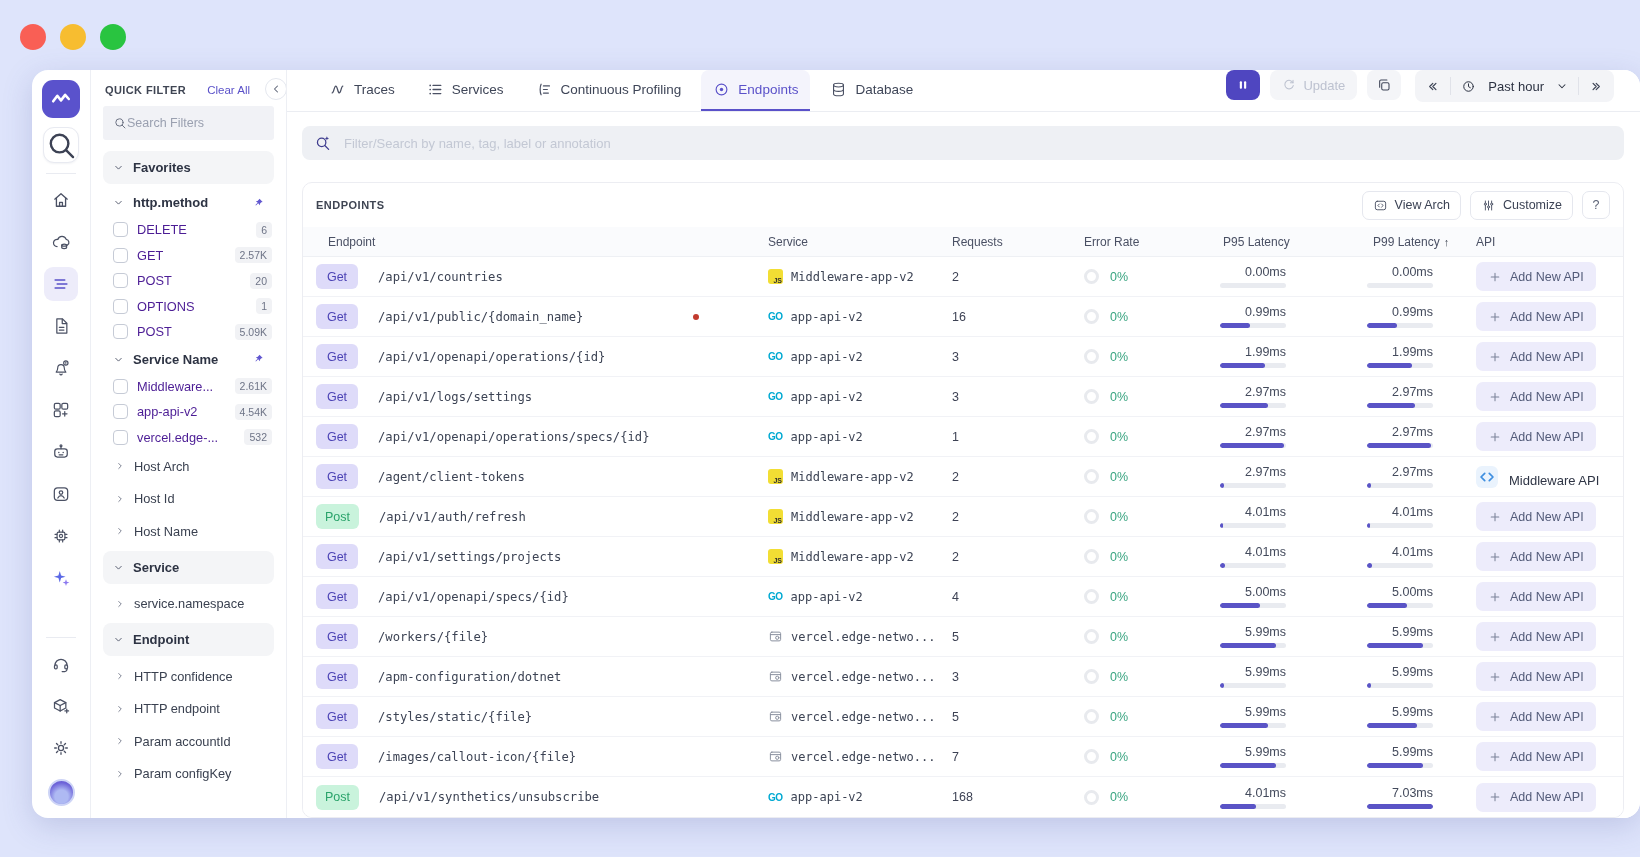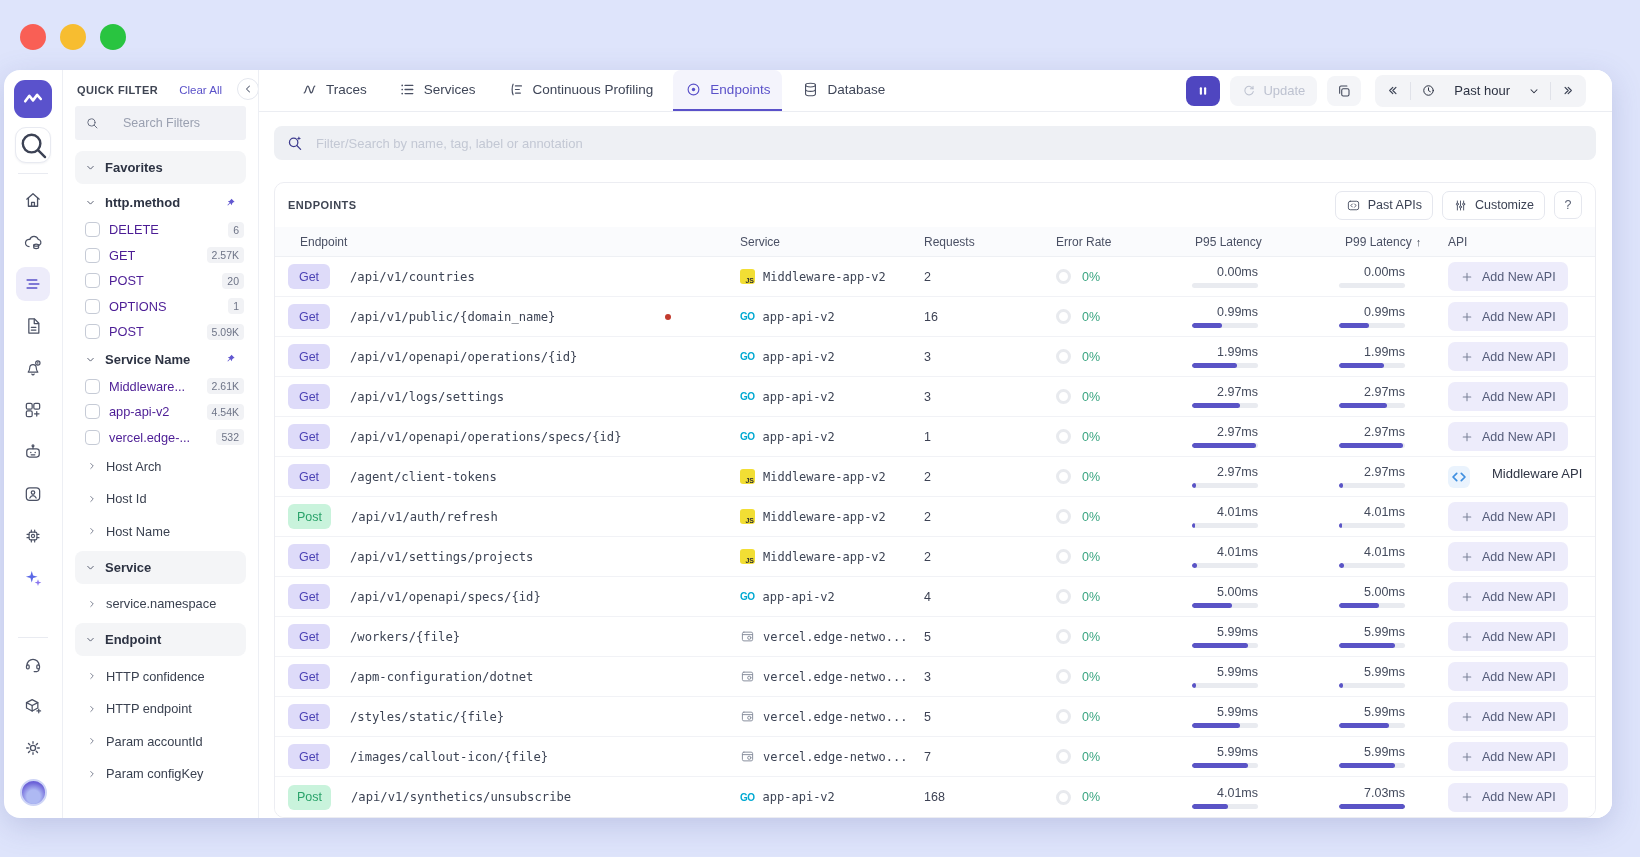--- a/index.html
+++ b/index.html
@@ -1,42 +1,42 @@
 <!DOCTYPE html>
 <html><head>
 <meta charset="utf-8">
 <style>
   *{margin:0;padding:0;box-sizing:border-box}
   html,body{width:1640px;height:857px;font-family:"Liberation Sans",sans-serif;}
   .stage{position:relative;width:1640px;height:857px;background:#dee4fb;overflow:hidden}
   .traffic{position:absolute;left:20px;top:24px;display:flex;gap:14px}
   .dot{width:26px;height:26px;border-radius:50%;display:inline-block}
   .dot.red{background:#f95f55}.dot.yel{background:#f7bd30}.dot.grn{background:#29c440}
-  .window{position:absolute;left:4px;top:70px;width:1608px;height:748px;background:#fff;border-radius:16px;display:flex;overflow:hidden;box-shadow:0 8px 30px rgba(80,90,160,.22)}
+  .window{position:absolute;left:32px;top:70px;width:1608px;height:748px;background:#fff;border-radius:16px;display:flex;overflow:hidden;box-shadow:0 8px 30px rgba(80,90,160,.22)}
 
   
   .rail{width:59px;flex:0 0 59px;border-right:1px solid #edeff4;display:flex;flex-direction:column;align-items:center;padding:10px 0 12px}
   .rail-logo{width:38px;height:38px;border-radius:11px;background:#5a52cc;display:flex;align-items:center;justify-content:center;color:#fff;margin-bottom:9px;cursor:pointer}
   .rail-logo .ico{width:22px;height:22px}
   .rail-search{width:36px;height:36px;border:1px solid #e8eaf1;border-radius:11px;background:#fff;display:flex;align-items:center;justify-content:center;color:#3c4254;box-shadow:0 1px 2px rgba(40,50,90,.06)}
   .rail-div{width:30px;height:1px;background:#e9ebf1;margin:10px 0 9px}
   .rail-btn{width:34px;height:34px;border-radius:9px;display:flex;align-items:center;justify-content:center;color:#4b5164;background:transparent;border:none;cursor:pointer;margin-bottom:8px}
   .rail-btn .ico{width:20px;height:20px}
   .rail-btn.active{background:#edecfa;color:#5a51c9}
   .rail-spacer{flex:1}
   .avatar{width:27px;height:27px;border-radius:50%;background:radial-gradient(circle at 50% 68%,#aeb9f3 0 34%,#6d63d8 72%);border:2px solid #cdd4f6;margin-top:6px;cursor:pointer}
 
   
   .fpanel{width:196px;flex:0 0 196px;border-right:1px solid #edeff4;padding:12px 12px 0;position:relative;overflow:hidden}
   .collapse{position:absolute;right:-1px;top:8px;width:22px;height:22px;border-radius:50%;background:#fff;border:1px solid #e4e7ee;color:#5b6275;display:flex;align-items:center;justify-content:center;cursor:pointer;z-index:4}
   .collapse .ico{width:12px;height:12px}
   .fp-head{display:flex;align-items:center;justify-content:space-between;padding:2px 2px 10px}
   .fp-title{font-size:11px;font-weight:700;letter-spacing:.4px;color:#3f4553}
   .fp-clear{font-size:11.5px;color:#5a51c9;cursor:pointer;text-decoration:none;margin-right:22px}
-  .fp-search{height:34px;background:#f1f2f6;border-radius:3px;display:flex;align-items:center;gap:24px;padding:0 10px;margin-bottom:11px}
+  .fp-search{height:34px;background:#f1f2f6;border-radius:3px;display:flex;align-items:center;gap:0;padding:0 10px;margin-bottom:11px}
   .fp-search .ico{width:14px;height:14px;color:#6b7183;flex:0 0 14px}
   .fp-search input{border:none;outline:none;background:transparent;font-size:12.5px;color:#3b4254;width:100%;font-family:"Liberation Sans",sans-serif}
   .fp-search input::placeholder{color:#9aa0b0}
   .fs-sec{height:33px;background:#f4f5f7;border-radius:8px;display:flex;align-items:center;gap:9px;padding:0 10px;margin:3px 0 4px;cursor:pointer}
   .fs-sec .ico,.fs-group .ico{width:11px;height:11px;color:#555c6e;flex:0 0 11px}
   .fs-sec span,.fs-group .lbl{font-size:13px;font-weight:700;color:#2d3343}
   .fs-group{height:29px;display:flex;align-items:center;gap:9px;padding:0 10px;cursor:pointer}
   .fs-group .pin{width:12px;height:12px;color:#6157d0;margin-left:auto}
   .fs-opt{height:25.5px;display:flex;align-items:center;gap:9px;padding:0 2px 0 10px;cursor:pointer}
   .cbx{width:15px;height:15px;border:1.6px solid #c6cbd6;border-radius:4px;background:#fff;flex:0 0 15px}
@@ -47,29 +47,29 @@
   .fs-item span{font-size:12.8px;color:#3a4150}
 
   
   .main{flex:1;display:flex;flex-direction:column;min-width:0;background:#fff}
   .nav{height:42px;flex:0 0 42px;border-bottom:1px solid #ebedf2;display:flex;align-items:stretch;padding:0 26px 0 30px}
   .tabs{display:flex;align-items:stretch;gap:8px}
   .tab{display:flex;align-items:center;gap:8px;padding:0 12px;font-size:13.5px;color:#3f4658;border-bottom:2px solid transparent;cursor:pointer;white-space:nowrap}
   .tab .ico{width:17px;height:17px;color:#4b5164}
   .tab.active{color:#5a51c9;background:#f4f4fc;border-bottom-color:#5a51c9;border-radius:8px 8px 0 0}
   .tab.active .ico{color:#5a51c9}
-  .nav-right{margin-left:auto;display:flex;align-items:center;gap:10px}
+  .nav-right{margin-left:auto;display:flex;align-items:flex-start;gap:10px}
   .pausebtn{width:34px;height:30px;border:none;border-radius:8px;background:#4f46c0;color:#fff;display:flex;align-items:center;justify-content:center;cursor:pointer}
   .pausebtn .ico{width:16px;height:16px}
   .updatebtn{height:30px;border:none;border-radius:8px;background:#f4f5f8;color:#bdc2d0;display:flex;align-items:center;gap:7px;padding:0 12px;font-size:13px;cursor:pointer}
   .updatebtn .ico{width:14px;height:14px}
   .copybtn{width:34px;height:30px;border:none;border-radius:8px;background:#f4f5f8;color:#3f4658;display:flex;align-items:center;justify-content:center;cursor:pointer}
   .copybtn .ico{width:16px;height:16px}
   .timegroup{height:32px;background:#f3f4f7;border-radius:8px;display:flex;align-items:center;margin-left:4px}
-  .timegroup button{border:none;background:transparent;color:#3b4254;display:flex;align-items:center;gap:18px;padding:0 10px;height:100%;cursor:pointer;font-size:13px}
+  .timegroup button{border:none;background:transparent;color:#3b4254;display:flex;align-items:center;gap:12px;padding:0 10px;height:100%;cursor:pointer;font-size:13px}
   .timegroup .ico{width:15px;height:15px}
   .tg-div{width:1px;height:18px;background:#e0e2e9}
   .tg-main span{font-size:13px;color:#2c3242}
   .tg-main .chev{width:12px;height:12px}
 
   .content{flex:1;padding:14px 16px 0 15px;overflow:hidden}
   .searchbar{height:34px;background:#eef0f4;border-radius:8px;display:flex;align-items:center;gap:12px;padding:0 12px;margin-bottom:22px}
   .searchbar .ico{width:18px;height:18px;color:#3f3d8f;flex:0 0 18px}
   .searchbar input{border:none;outline:none;background:transparent;width:100%;font-size:13px;color:#3b4254;font-family:"Liberation Sans",sans-serif}
   .searchbar input::placeholder{color:#c3c8d4}
@@ -108,21 +108,21 @@
   .c-lat{display:flex;justify-content:flex-end}
   .latblock{width:66px}
   .latblock.p95{margin-right:60px}
   .latblock.p99{margin-right:43px}
   .latv{font-size:12.5px;color:#434a5c;text-align:right;white-space:nowrap}
   .track{margin-top:4px;height:5px;border-radius:3px;background:#e9ebf0;overflow:hidden}
   .fill{height:100%;border-radius:3px;background:#5a54c6}
   .c-api{display:flex;align-items:center;min-width:0}
   .addbtn{height:29px;border:none;border-radius:7px;background:#edecfb;color:#535b79;display:flex;align-items:center;gap:8px;padding:0 12px;font-size:12.5px;cursor:pointer;white-space:nowrap}
   .addbtn .ico{width:14px;height:14px;color:#7b8299}
-  .mwapi{display:flex;align-items:flex-start;gap:22px;width:100%;cursor:pointer}
+  .mwapi{display:flex;align-items:flex-end;gap:11px;width:100%;cursor:pointer}
   .mw-ico{width:22px;height:22px;border-radius:6px;background:#eaf3fd;color:#3f8fe0;display:flex;align-items:center;justify-content:center;flex:0 0 22px}
   .mwapi .lbl{font-size:13px;color:#2f3545;white-space:nowrap}
   .mwapi .ext{margin-left:auto;width:16px;height:16px;color:#6b7183;margin-right:2px}
   .ico svg{display:block;width:100%;height:100%}
 </style>
 </head>
 <body>
 
 <div class="stage">
   <div class="traffic">
@@ -582,21 +582,21 @@
           <div class="card-head">
             <span class="card-title">ENDPOINTS</span>
             <div class="card-actions">
               <button class="act-btn">
                   <span class="ico">
                     <svg viewBox="0 0 24 24" fill="none" stroke="currentColor" stroke-width="1.5" stroke-linecap="round" stroke-linejoin="round">
                       <rect x="3.8" y="5.2" width="16.4" height="13.6" rx="3"></rect>
                       <path d="M10.2 9.6 7.8 12l2.4 2.4M13.8 9.6l2.4 2.4-2.4 2.4"></path>
                     </svg>
                   </span>
-                  <span>Past APIs</span>
+                  <span>View Arch</span>
                 </button>
               <button class="act-btn">
                   <span class="ico">
                     <svg viewBox="0 0 24 24" fill="none" stroke="currentColor" stroke-width="1.5" stroke-linecap="round" stroke-linejoin="round">
                       <path d="M7 4.8v3.1M7 11.6v7.6M12 4.8v7.6M12 16.4v2.8M17 4.8v3.1M17 11.6v7.6"></path>
                       <circle cx="7" cy="9.8" r="1.7"></circle>
                       <circle cx="12" cy="14.3" r="1.7"></circle>
                       <circle cx="17" cy="9.8" r="1.7"></circle>
                     </svg>
                   </span>

